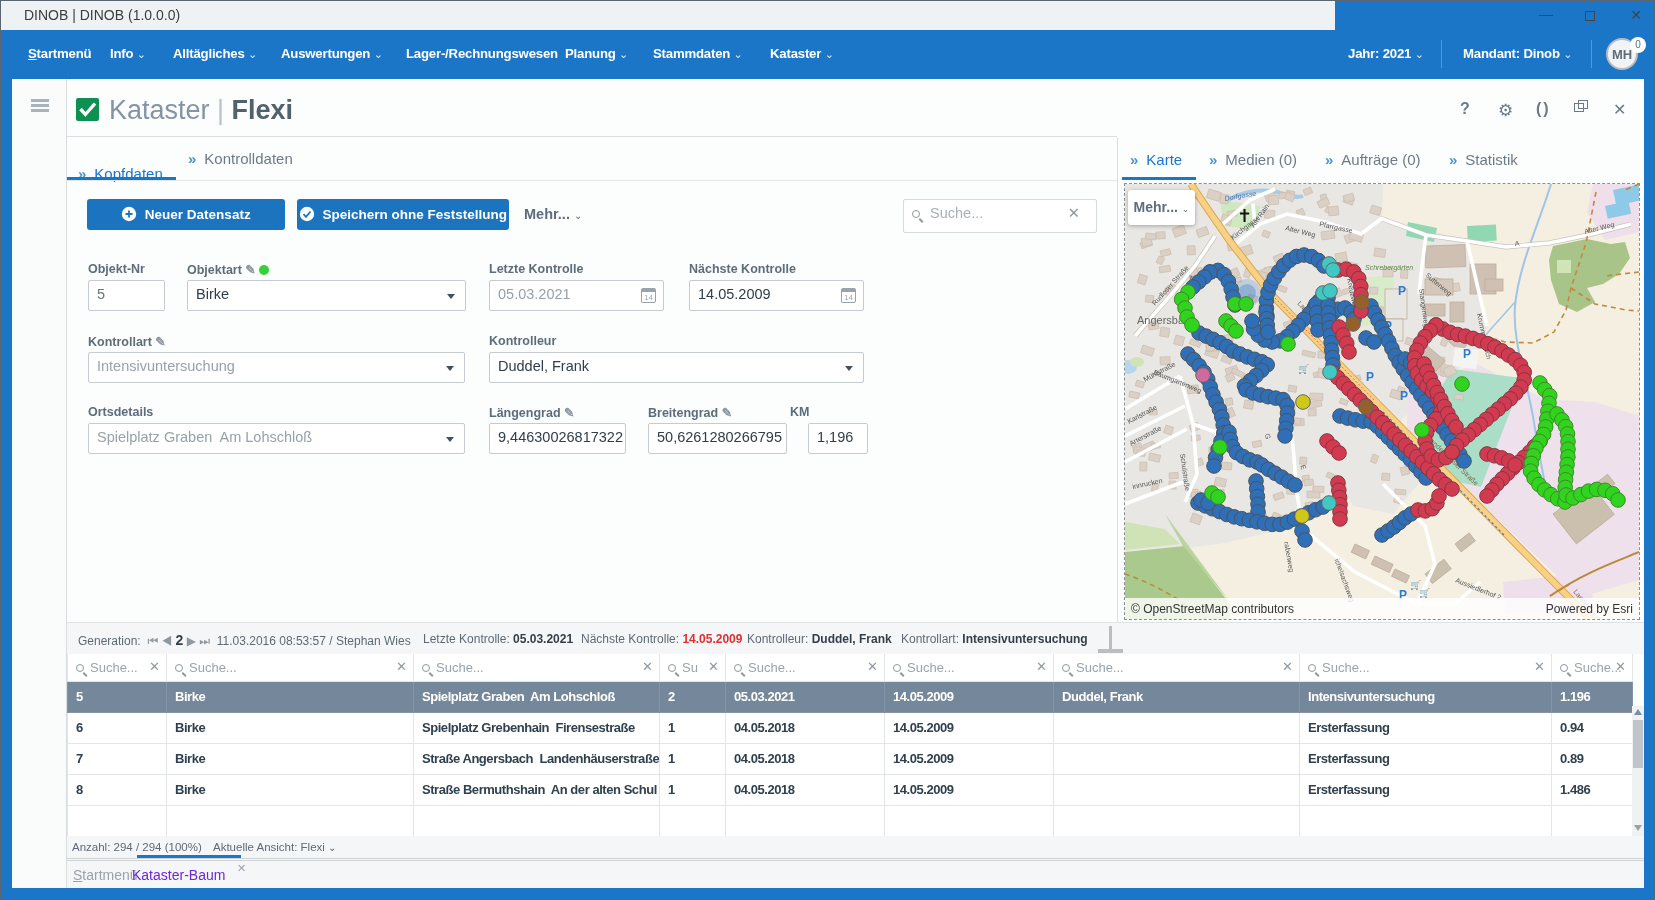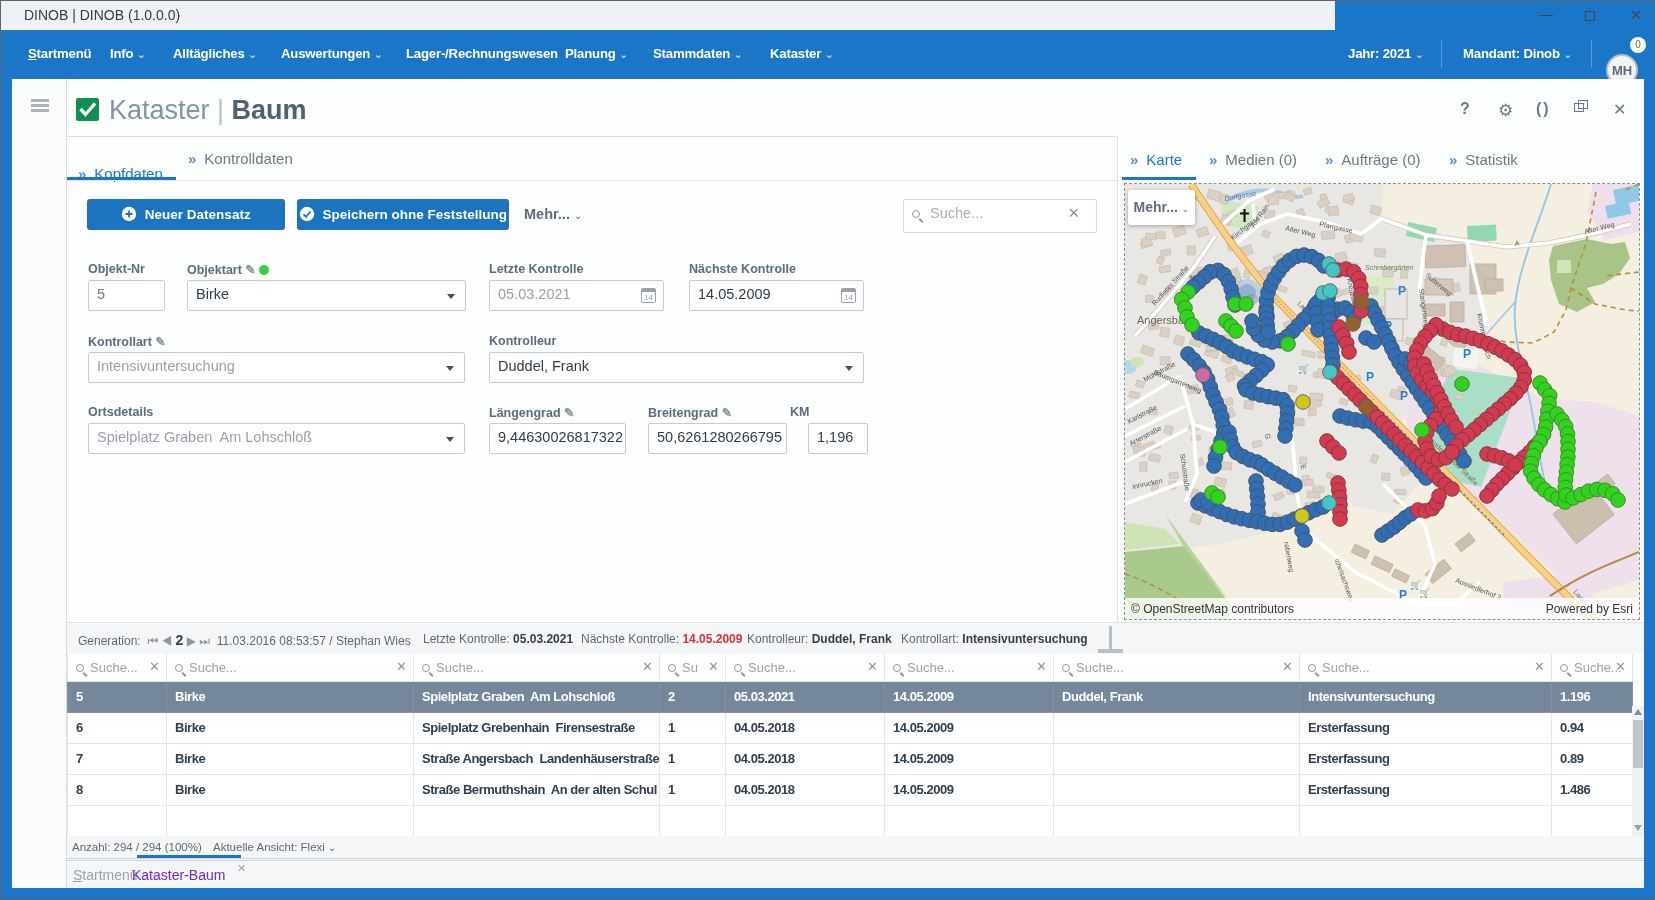--- a/index.html
+++ b/index.html
@@ -54,34 +54,34 @@
 <span class="mi" style="left:172px">Alltägliches <span class="chev">⌄</span></span>
 <span class="mi" style="left:280px">Auswertungen <span class="chev">⌄</span></span>
 <span class="mi" style="left:405px">Lager-/Rechnungswesen</span>
 <span class="mi" style="left:564px">Planung <span class="chev">⌄</span></span>
 <span class="mi" style="left:652px">Stammdaten <span class="chev">⌄</span></span>
 <span class="mi" style="left:769px">Kataster <span class="chev">⌄</span></span>
 <span class="mi" style="left:1347px">Jahr: 2021 <span class="chev">⌄</span></span>
 <span class="abs" style="left:1440px;top:10px;width:1px;height:28px;background:#5a96d6"></span>
 <span class="mi" style="left:1462px">Mandant: Dinob <span class="chev">⌄</span></span>
 <span class="abs" style="left:1590px;top:10px;width:1px;height:28px;background:#5a96d6"></span>
-<span class="abs" style="left:1605px;top:24px;width:32px;height:32px;background:#f2f3f4;border:2px solid #b8bcc0;border-radius:50%;color:#5d6d7c;font-size:13px;font-weight:700;text-align:center;line-height:29px">MH</span>
+<span class="abs" style="left:1605px;top:8px;width:32px;height:32px;background:#f2f3f4;border:2px solid #b8bcc0;border-radius:50%;color:#5d6d7c;font-size:13px;font-weight:700;text-align:center;line-height:29px">MH</span>
 <span class="abs" style="left:1629px;top:7px;width:16px;height:16px;background:#fff;border-radius:50%;color:#5d6d7c;font-size:10px;font-weight:400;text-align:center;line-height:16px;letter-spacing:0">0</span>
 </div>
 <div class="abs sidebar">
 <div class="abs" style="left:19px;top:20px;width:18px;height:2.5px;background:#a9b3bc;box-shadow:0 5px 0 #a9b3bc,0 10px 0 #a9b3bc"></div>
 </div>
 <div class="abs mainp">
 
 <svg class="abs" style="left:9px;top:19px" width="23" height="23" viewBox="0 0 23 23">
       <rect width="23" height="23" rx="2" fill="#0e9053"></rect>
       <path d="M4.5 11 L9.5 16.5 L19 5.5" fill="none" stroke="#fff" stroke-width="3.4"></path>
       <path d="M4.5 14.5 L9.5 19.5 L19.5 8.5" fill="none" stroke="#0e9053" stroke-width="1"></path>
     </svg>
-<div class="abs hdr-title">Kataster <span style="color:#b9c2cc">|</span> <b>Baum</b></div>
+<div class="abs hdr-title">Kataster <span style="color:#b9c2cc">|</span> <b>Flexi</b></div>
 <div class="abs" style="left:0;top:57px;width:1050px;height:1px;background:#dcdfe2"></div>
 
 <div class="abs" style="left:1393px;top:21px;width:170px;height:20px;color:#6b7988;font-size:16px">
 <span class="abs" style="left:0px;font-weight:700">?</span>
 <span class="abs" style="left:38px;font-size:17px">⚙</span>
 <span class="abs" style="left:76px;font-weight:700;letter-spacing:2px">()</span>
 <span class="abs" style="left:114px;top:3px;width:10px;height:9px;border:1.6px solid #6b7988;background:#fcfdfd"></span>
 <span class="abs" style="left:118px;top:0px;width:10px;height:9px;border:1.6px solid #6b7988"></span>
 <span class="abs" style="left:153px">✕</span>
 </div>

